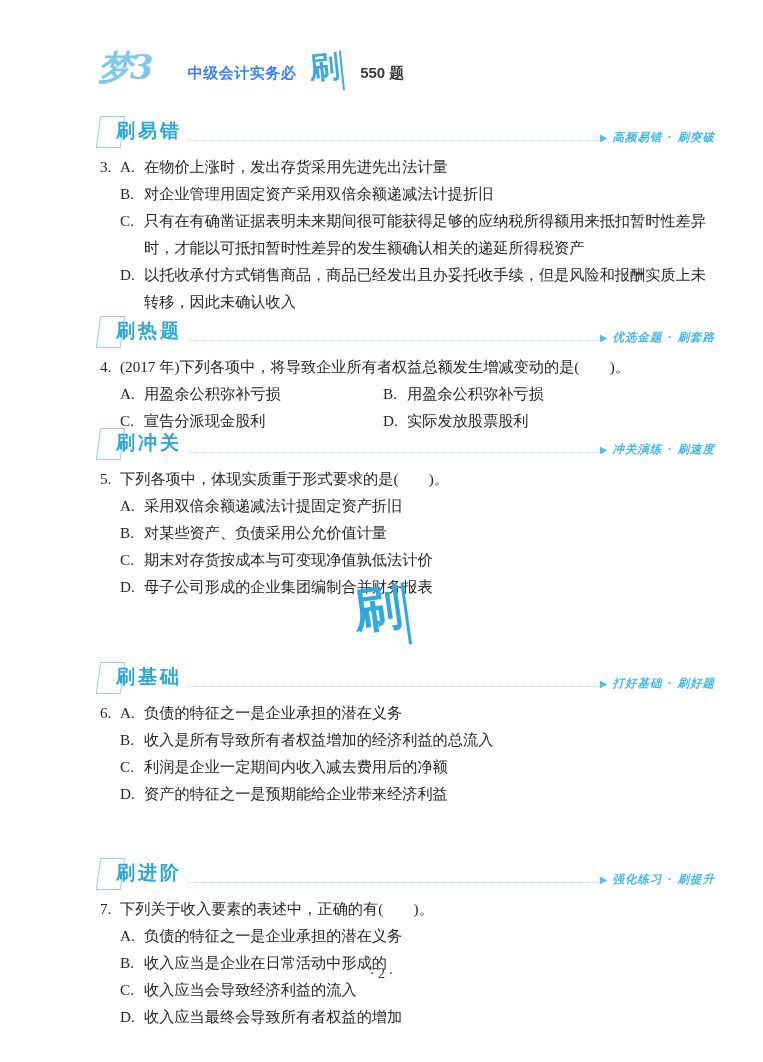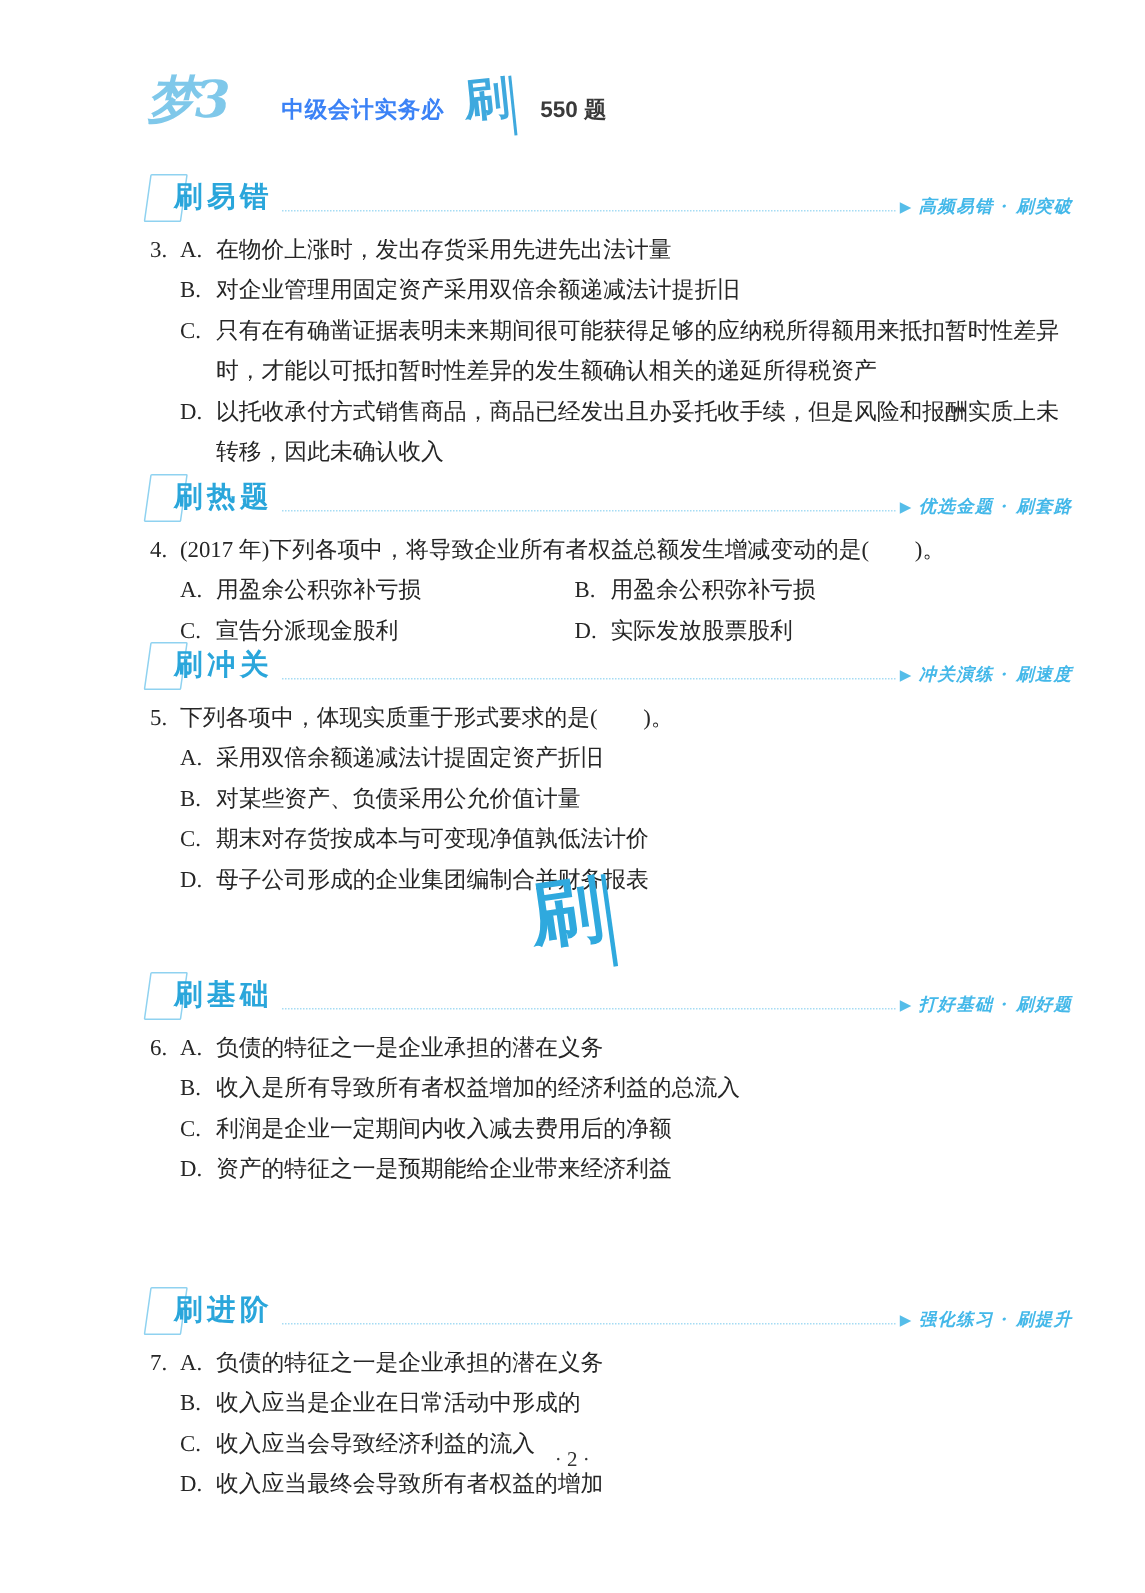--- a/index.html
+++ b/index.html
@@ -179,21 +179,21 @@
     </div>
   </div>
 </section>
 
 <div class="divider">
   <div class="divider-inner">
     <span class="brush">刷</span>
   </div>
 </div>
 
-<section class="section" style="top:648px">
+<section class="section" style="top:662px">
   <div class="sec-header">
     <div class="sec-title-wrap">
       <span class="flag"></span>
       <span class="sec-title">刷基础</span>
     </div>
     <span class="leader"></span>
     <span class="tagline">
       <span class="arrow">▶</span>
       <span class="tagline-text">打好基础 · 刷好题</span>
     </span>
@@ -232,20 +232,21 @@
     <span class="leader"></span>
     <span class="tagline">
       <span class="arrow">▶</span>
       <span class="tagline-text">强化练习 · 刷提升</span>
     </span>
   </div>
   <div class="question">
     <div class="q-row">
       <span class="q-num">7.</span>
       <div class="q-body">
+        <div class="stem">下列关于收入要素的表述中，正确的有(　　)。</div>
         <div class="opt">
           <span class="opt-label">A.</span>
           <span class="opt-text">负债的特征之一是企业承担的潜在义务</span>
         </div>
         <div class="opt">
           <span class="opt-label">B.</span>
           <span class="opt-text">收入应当是企业在日常活动中形成的</span>
         </div>
         <div class="opt">
           <span class="opt-label">C.</span>

